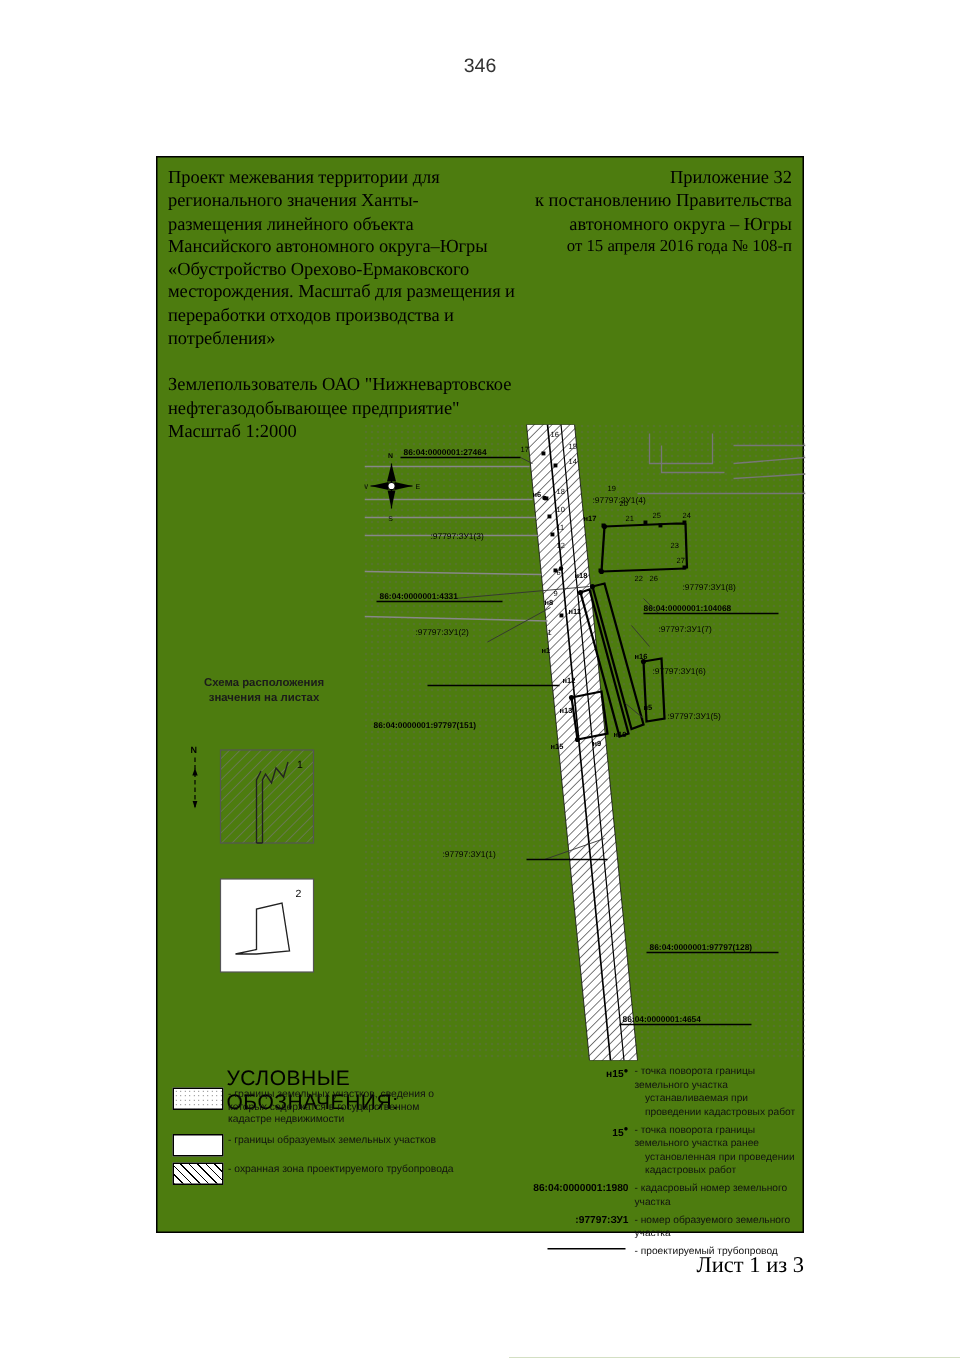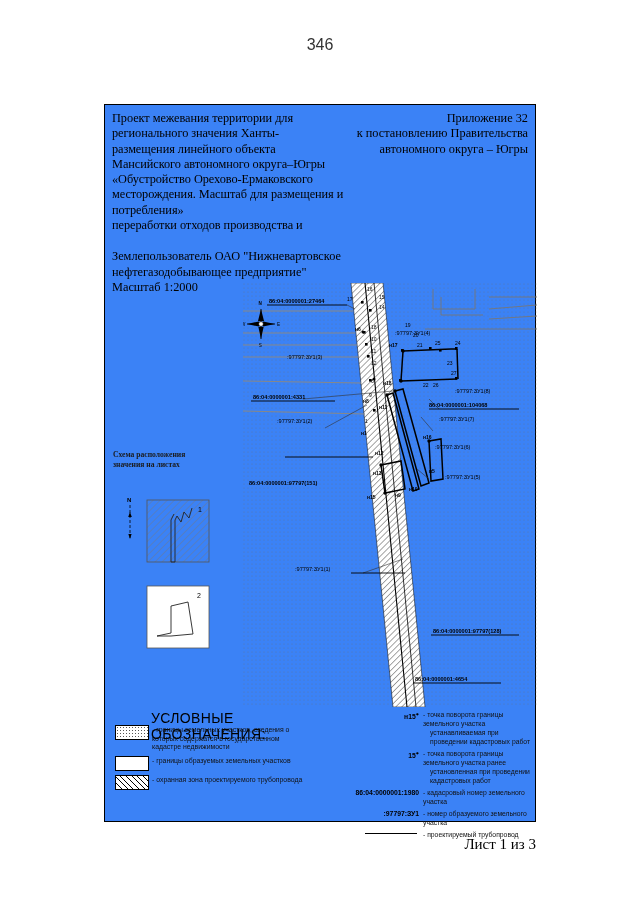--- a/index.html
+++ b/index.html
@@ -17,34 +17,34 @@
   }
 
   
   .page-number {
     position: absolute;
     top: 36px;
     left: 0;
     width: 640px;
     text-align: center;
     font-family: "Liberation Sans", sans-serif;
-    font-size: 16px;
+    font-size: 13px;
     color: #333;
   }
 
   
   .doc-frame {
     position: absolute;
     left: 104px;
     top: 104px;
     width: 432px;
     height: 718px;
     border: 1px solid #000;
     box-sizing: border-box;
-    background: #3b82f6;
+    background: #4d7c0f;
   }
 
   
   .header-row {
     position: absolute;
     left: 0;
     top: 0;
     width: 100%;
     box-sizing: border-box;
     padding: 6px 7px 0 7px;
@@ -91,25 +91,25 @@
 
   
   .inset {
     position: absolute;
     left: 8px;
     top: 345px;
     width: 130px;
     height: 200px;
   }
   .inset-title {
-    font-family: Liberation Serif, serif;
+    font-family: Liberation Sans, sans-serif;
     font-size: 7.6px;
     font-weight: bold;
     line-height: 10px;
-    text-align: left;
+    text-align: center;
     width: 126px;
     color: #1b1b1b;
   }
   .inset-title .ln { display: block; }
   .inset svg { position: absolute; left: 0; top: 26px; }
 
   
   .legend {
     position: absolute;
     left: 8px;
@@ -226,27 +226,28 @@
 <div class="doc-frame">
 
   <div class="header-row">
     <div class="header-left">
       <span class="ln">Проект межевания территории для</span>
       <span class="ln">регионального значения Ханты-</span>
       <span class="ln">размещения линейного объекта</span>
       <span class="ln">Мансийского автономного округа–Югры</span>
       <span class="ln">«Обустройство Орехово-Ермаковского</span>
       <span class="ln">месторождения. Масштаб для размещения и</span>
+      <span class="ln">переработки отходов производства и</span>
       <span class="ln">потребления»</span>
-      <span class="ln">переработки отходов производства и</span>
     </div>
     <div class="header-right">
       <span class="ln">Приложение 32</span>
       <span class="ln">к постановлению Правительства</span>
       <span class="ln">автономного округа – Югры</span>
+      <span class="ln small">от 15 апреля 2016 года № 108-п</span>
     </div>
   </div>
 
   <div class="subhead">
     <span class="ln">Землепользователь ОАО "Нижневартовское</span>
     <span class="ln">нефтегазодобывающее предприятие"</span>
     <span class="ln">Масштаб 1:2000</span>
   </div>
 
   <div class="inset">

